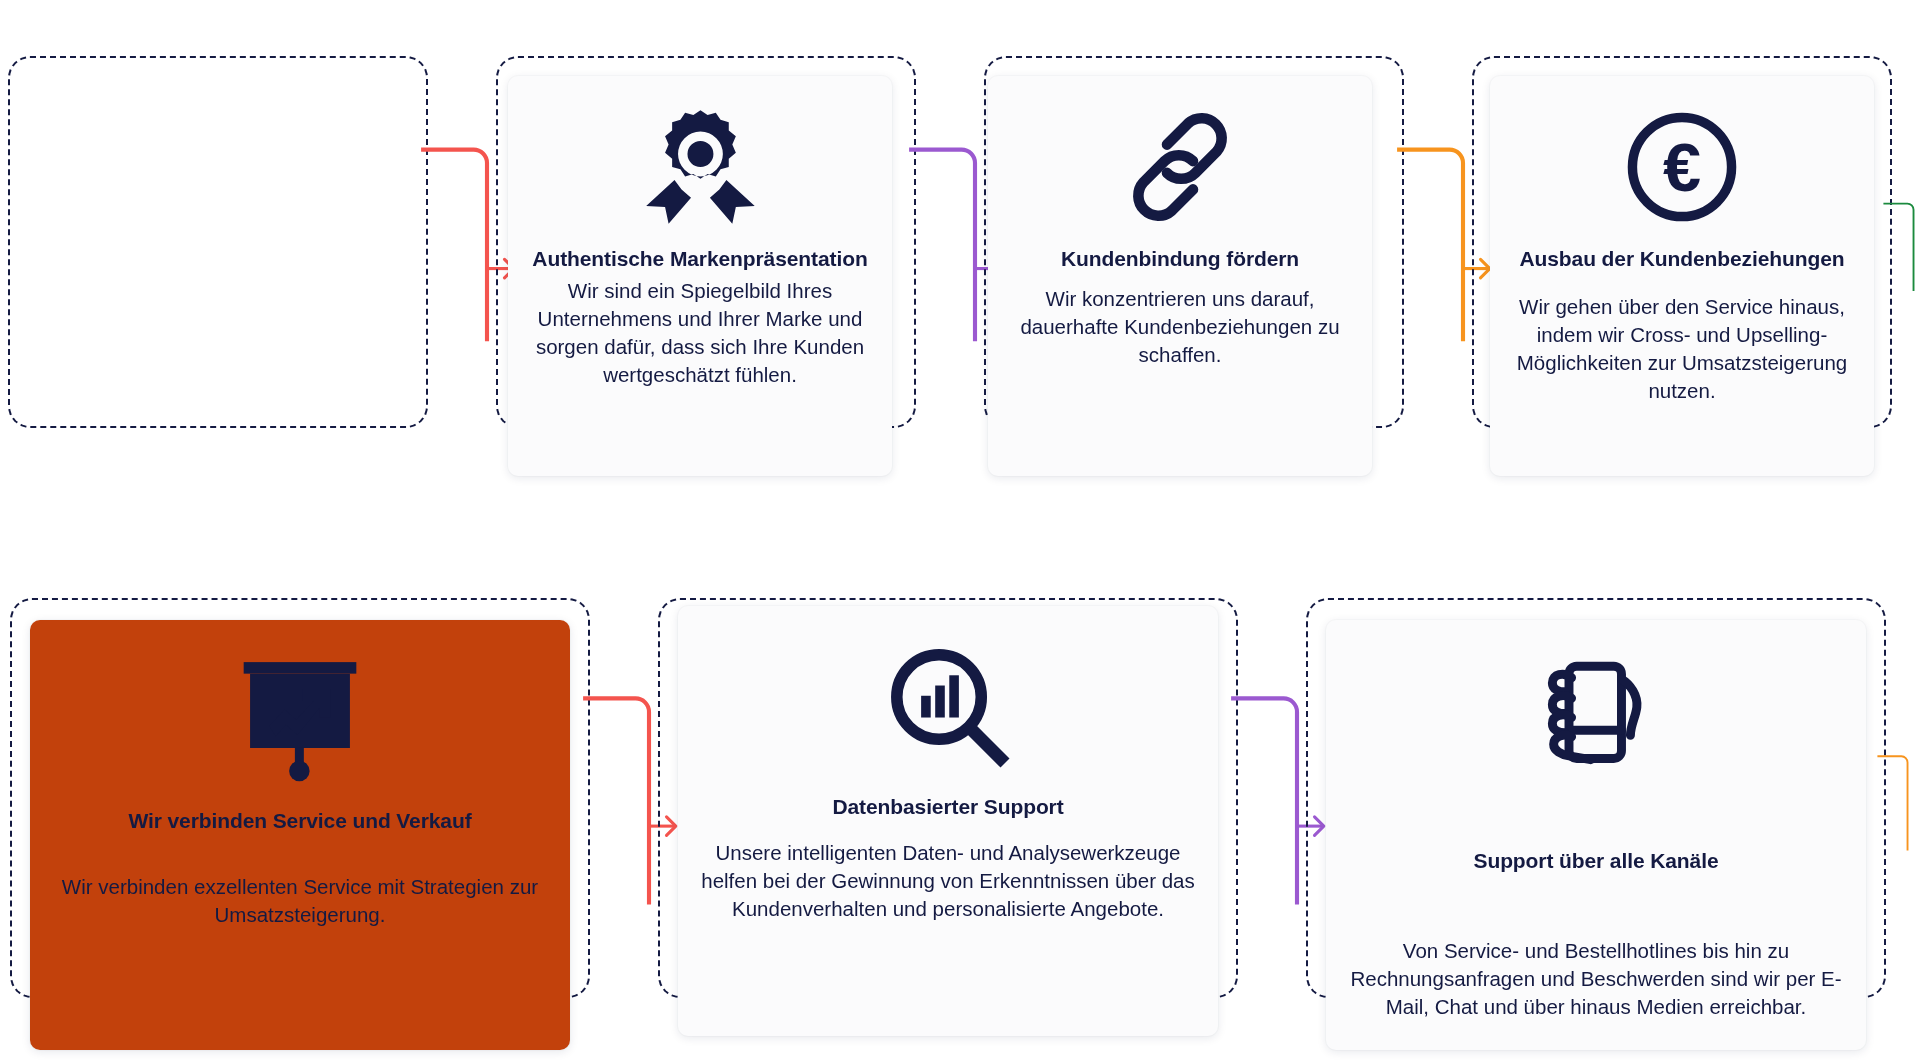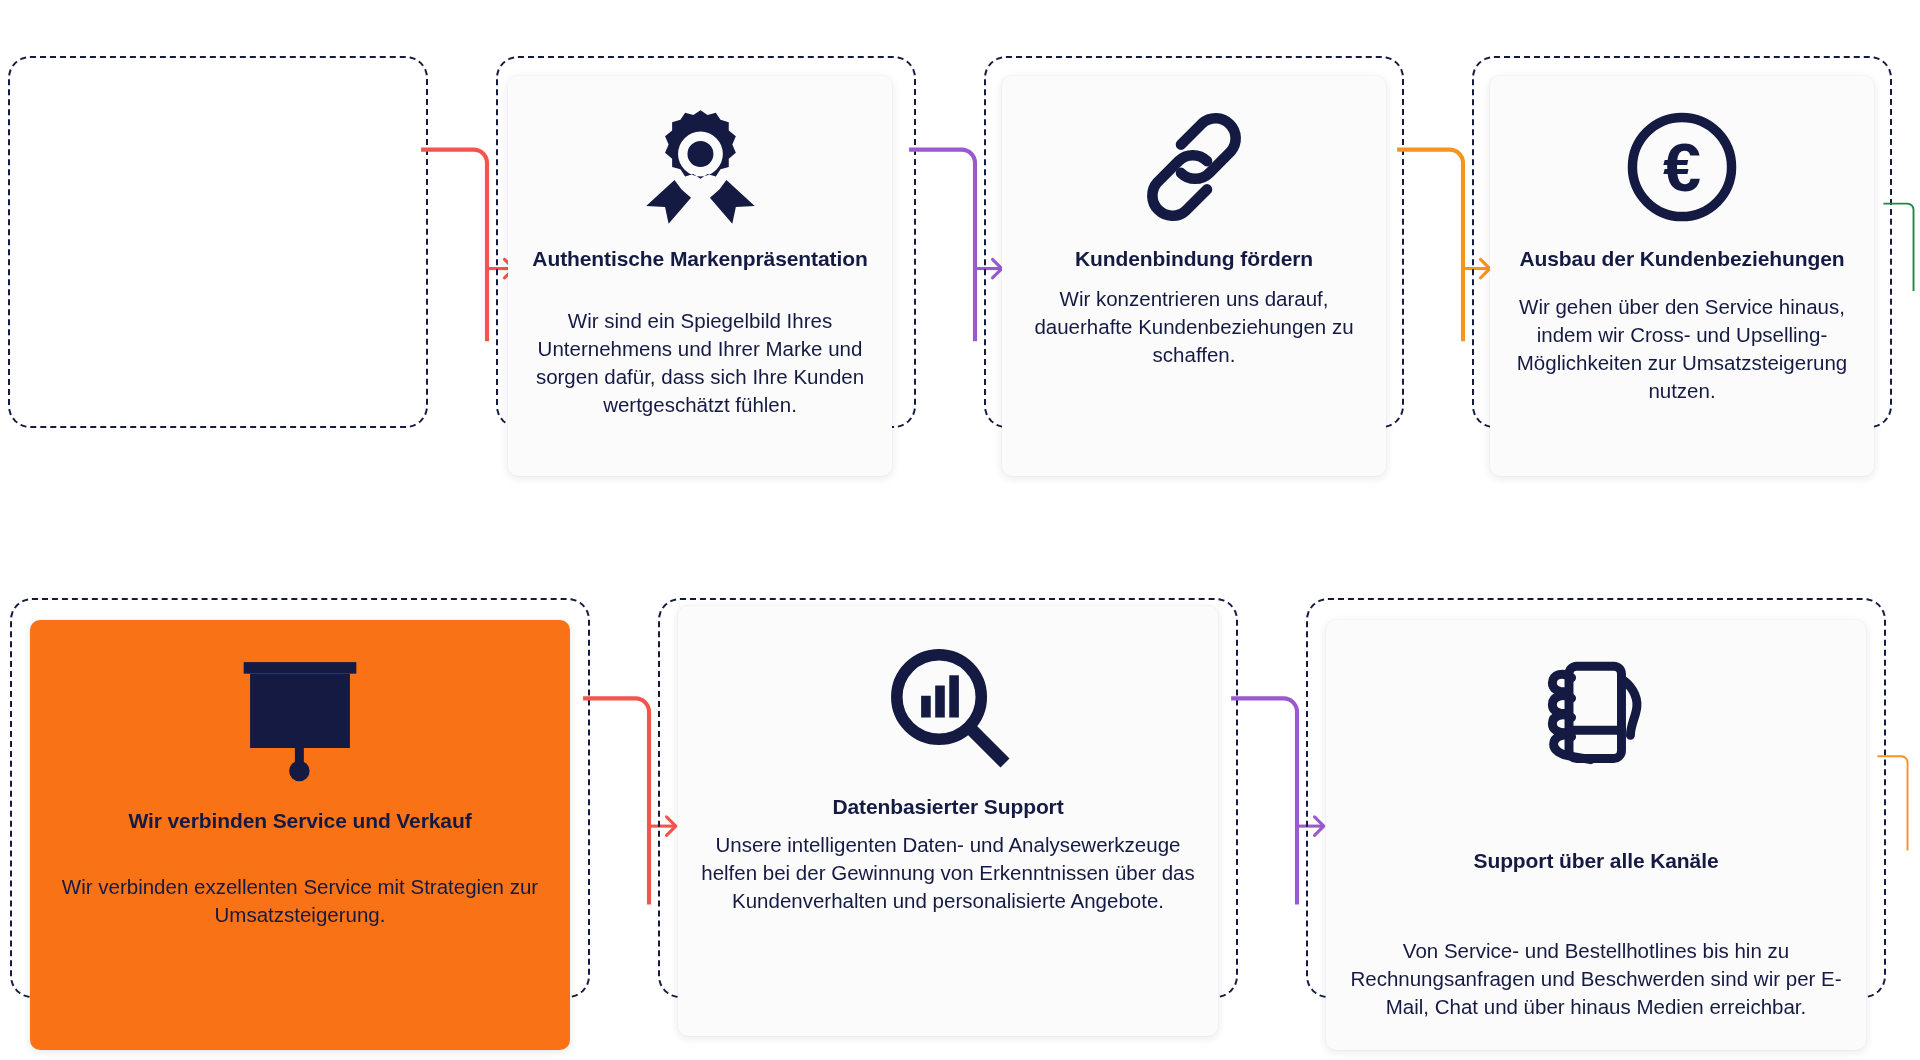--- a/index.html
+++ b/index.html
@@ -96,33 +96,33 @@
           <div class="icon-wrap" style="margin-top: 32px; height: 118px;">
             <svg width="110.91999999999999" height="118" viewBox="0 0 94 100">
         <path fill="#141A42" d="M47 2l6 4 7-2 4 6 7 2 0 7 6 5-3 7 3 7-6 5 0 7-7 2-4 6-7-2-6 4-6-4-7 2-4-6-7-2 0-7-6-5 3-7-3-7 6-5 0-7 7-2 4-6 7 2z
                   M47 20a19 19 0 100 38 19 19 0 000-38z
                   M47 28a11 11 0 110 22 11 11 0 010-22z"></path>
         <path fill="#141A42" d="M25 61l-24 22 16 1 3 14 19-22 -8-7z"></path>
         <path fill="#141A42" d="M69 61l24 22 -16 1 -3 14 -19-22 8-7z"></path>
       </svg>
           </div>
           <div class="c-title" style="margin-top: 20px;">Authentische Markenpräsentation</div>
-          <div class="c-body" style="margin-top: 36px;">Wir sind ein Spiegelbild Ihres Unternehmens und Ihrer Marke und sorgen dafür, dass sich Ihre Kunden wertgeschätzt fühlen.</div>
+          <div class="c-body" style="margin-top: 6px;">Wir sind ein Spiegelbild Ihres Unternehmens und Ihrer Marke und sorgen dafür, dass sich Ihre Kunden wertgeschätzt fühlen.</div>
         </div>
       </div>
       <div class="step" style="width: 488px; height: 392px;">
         <div class="dashbox" style="width: 420px; height: 372px; border-color: rgb(20, 26, 66);"></div>
         <div class="conn" style="left: 410px; top: 0px;">
           <svg width="138" height="386" viewBox="-124 -8 268 402">
     <path d="M -118 0 H -16 A 26 26 0 0 1 10 26 V 372" fill="none" stroke="#F7941E" stroke-width="8" stroke-linecap="butt"></path>
     <path d="M 10 231 H 62" fill="none" stroke="#F7941E" stroke-width="6" stroke-linecap="butt"></path>
     <path d="M 44 213 L 62 231 L 44 249" fill="none" stroke="#F7941E" stroke-width="6" stroke-linecap="round" stroke-linejoin="round"></path>
   </svg>
         </div>
-        <div class="card" style="left: 18px; top: 20px; width: 384px; height: 400px; background: rgb(251, 251, 252);">
+        <div class="card" style="left: 4px; top: 20px; width: 384px; height: 400px; background: rgb(251, 251, 252);">
           <div class="icon-wrap" style="margin-top: 32px; height: 118px;">
             <svg width="118" height="118" viewBox="0 0 100 100">
         <g fill="none" stroke="#141A42" stroke-width="9" stroke-linecap="round">
           <path d="M39 31L57 13a17 17 0 0124 24L63 55a17 17 0 01-24 0"></path>
           <path d="M61 69L43 87a17 17 0 01-24-24l18-18a17 17 0 0124 0"></path>
         </g>
       </svg>
           </div>
           <div class="c-title" style="margin-top: 20px;">Kundenbindung fördern</div>
           <div class="c-body" style="margin-top: 14px;">Wir konzentrieren uns darauf, dauerhafte Kundenbeziehungen zu schaffen.</div>
@@ -150,21 +150,21 @@
   <div class="row" id="row-2" style="left: 10px;">
       <div class="step" style="width: 648px; height: 420px;">
         <div class="dashbox" style="width: 580px; height: 400px; border-color: rgb(20, 26, 66);"></div>
         <div class="conn" style="left: 570px; top: 0px;">
           <svg width="138" height="414" viewBox="-124 -8 268 430">
     <path d="M -118 0 H -16 A 26 26 0 0 1 10 26 V 400" fill="none" stroke="#F4544E" stroke-width="8" stroke-linecap="butt"></path>
     <path d="M 10 248 H 62" fill="none" stroke="#F4544E" stroke-width="6" stroke-linecap="butt"></path>
     <path d="M 44 230 L 62 248 L 44 266" fill="none" stroke="#F4544E" stroke-width="6" stroke-linecap="round" stroke-linejoin="round"></path>
   </svg>
         </div>
-        <div class="card" style="left: 20px; top: 22px; width: 540px; height: 430px; background: #f97316;">
+        <div class="card" style="left: 20px; top: 22px; width: 540px; height: 430px; background: #c2410c;">
           <div class="icon-wrap" style="margin-top: 36px; height: 128px;">
             <svg width="128" height="125.44" viewBox="0 0 100 98">
         <rect x="6" y="4" width="88" height="9" fill="#141A42"></rect>
         <path fill="#141A42" d="M11 13h78v58H11z M20 22h60v40H20z"></path>
         <path fill="#141A42" d="M26 54l12-13 9 8 14-15h-9v-9h22v22h-9v-7L48 61l-9-8 -8 9z"></path>
         <rect x="46" y="71" width="7" height="14" fill="#141A42"></rect>
         <circle cx="49.5" cy="89" r="8" fill="#141A42"></circle>
       </svg>
           </div>
           <div class="c-title" style="margin-top: 24px;">Wir verbinden Service und Verkauf</div>
@@ -184,21 +184,21 @@
           <div class="icon-wrap" style="margin-top: 36px; height: 128px;">
             <svg width="128" height="128" viewBox="0 0 100 100">
         <circle cx="43" cy="43" r="33" fill="none" stroke="#141A42" stroke-width="9"></circle>
         <rect x="29" y="42" width="7.5" height="17" fill="#141A42"></rect>
         <rect x="40" y="34" width="7.5" height="25" fill="#141A42"></rect>
         <rect x="51" y="26" width="7.5" height="33" fill="#141A42"></rect>
         <path stroke="#141A42" stroke-width="10" stroke-linecap="square" d="M67 67L91 91"></path>
       </svg>
           </div>
           <div class="c-title" style="margin-top: 24px;">Datenbasierter Support</div>
-          <div class="c-body" style="margin-top: 12px;">Unsere intelligenten Daten- und Analysewerkzeuge helfen bei der Gewinnung von Erkenntnissen über das Kundenverhalten und personalisierte Angebote.</div>
+          <div class="c-body" style="margin-top: 20px;">Unsere intelligenten Daten- und Analysewerkzeuge helfen bei der Gewinnung von Erkenntnissen über das Kundenverhalten und personalisierte Angebote.</div>
         </div>
       </div>
       <div class="step" style="width: 614px; height: 420px;">
         <div class="dashbox" style="width: 580px; height: 400px; border-color: rgb(20, 26, 66);"></div>
         <div class="conn" style="left: 570px; top: 0px;">
           <svg width="40" height="414" viewBox="-124 -8 170 430">
     <path d="M -118 0 H -16 A 26 26 0 0 1 10 26 V 400" fill="none" stroke="#F7941E" stroke-width="8" stroke-linecap="butt"></path>
   </svg>
         </div>
         <div class="card" style="left: 20px; top: 22px; width: 540px; height: 430px; background: rgb(251, 251, 252); gap: 40px;">

